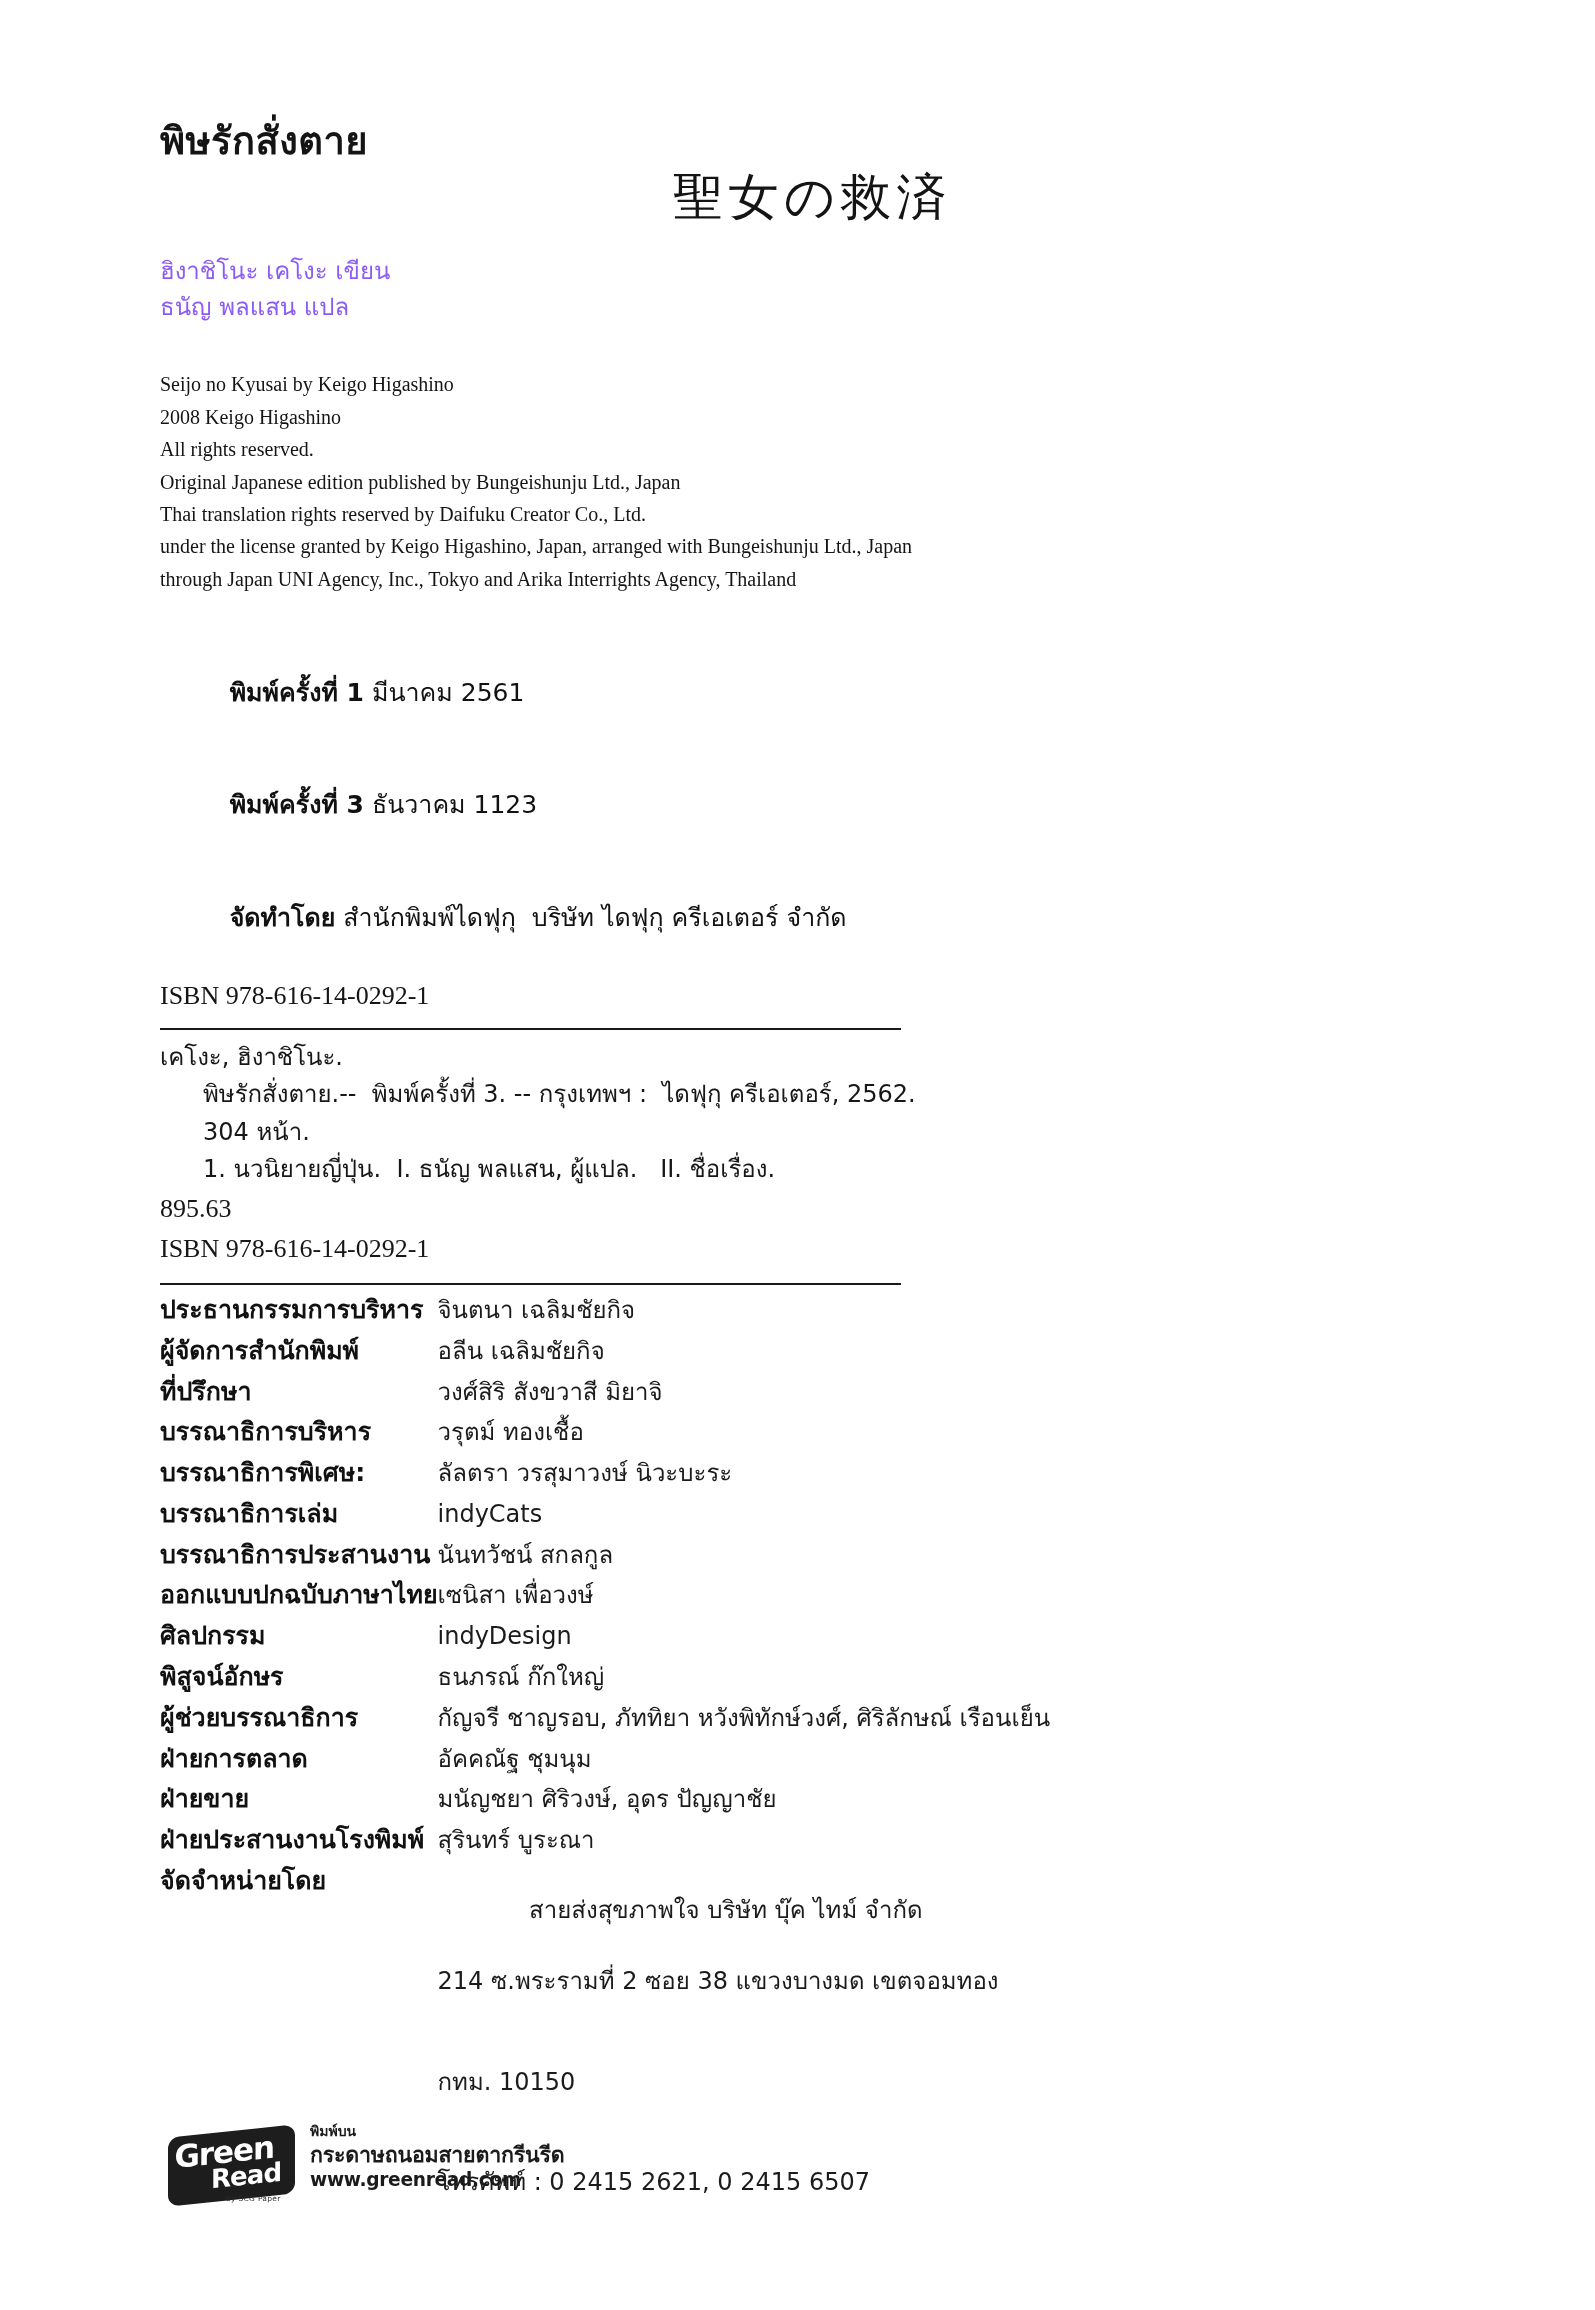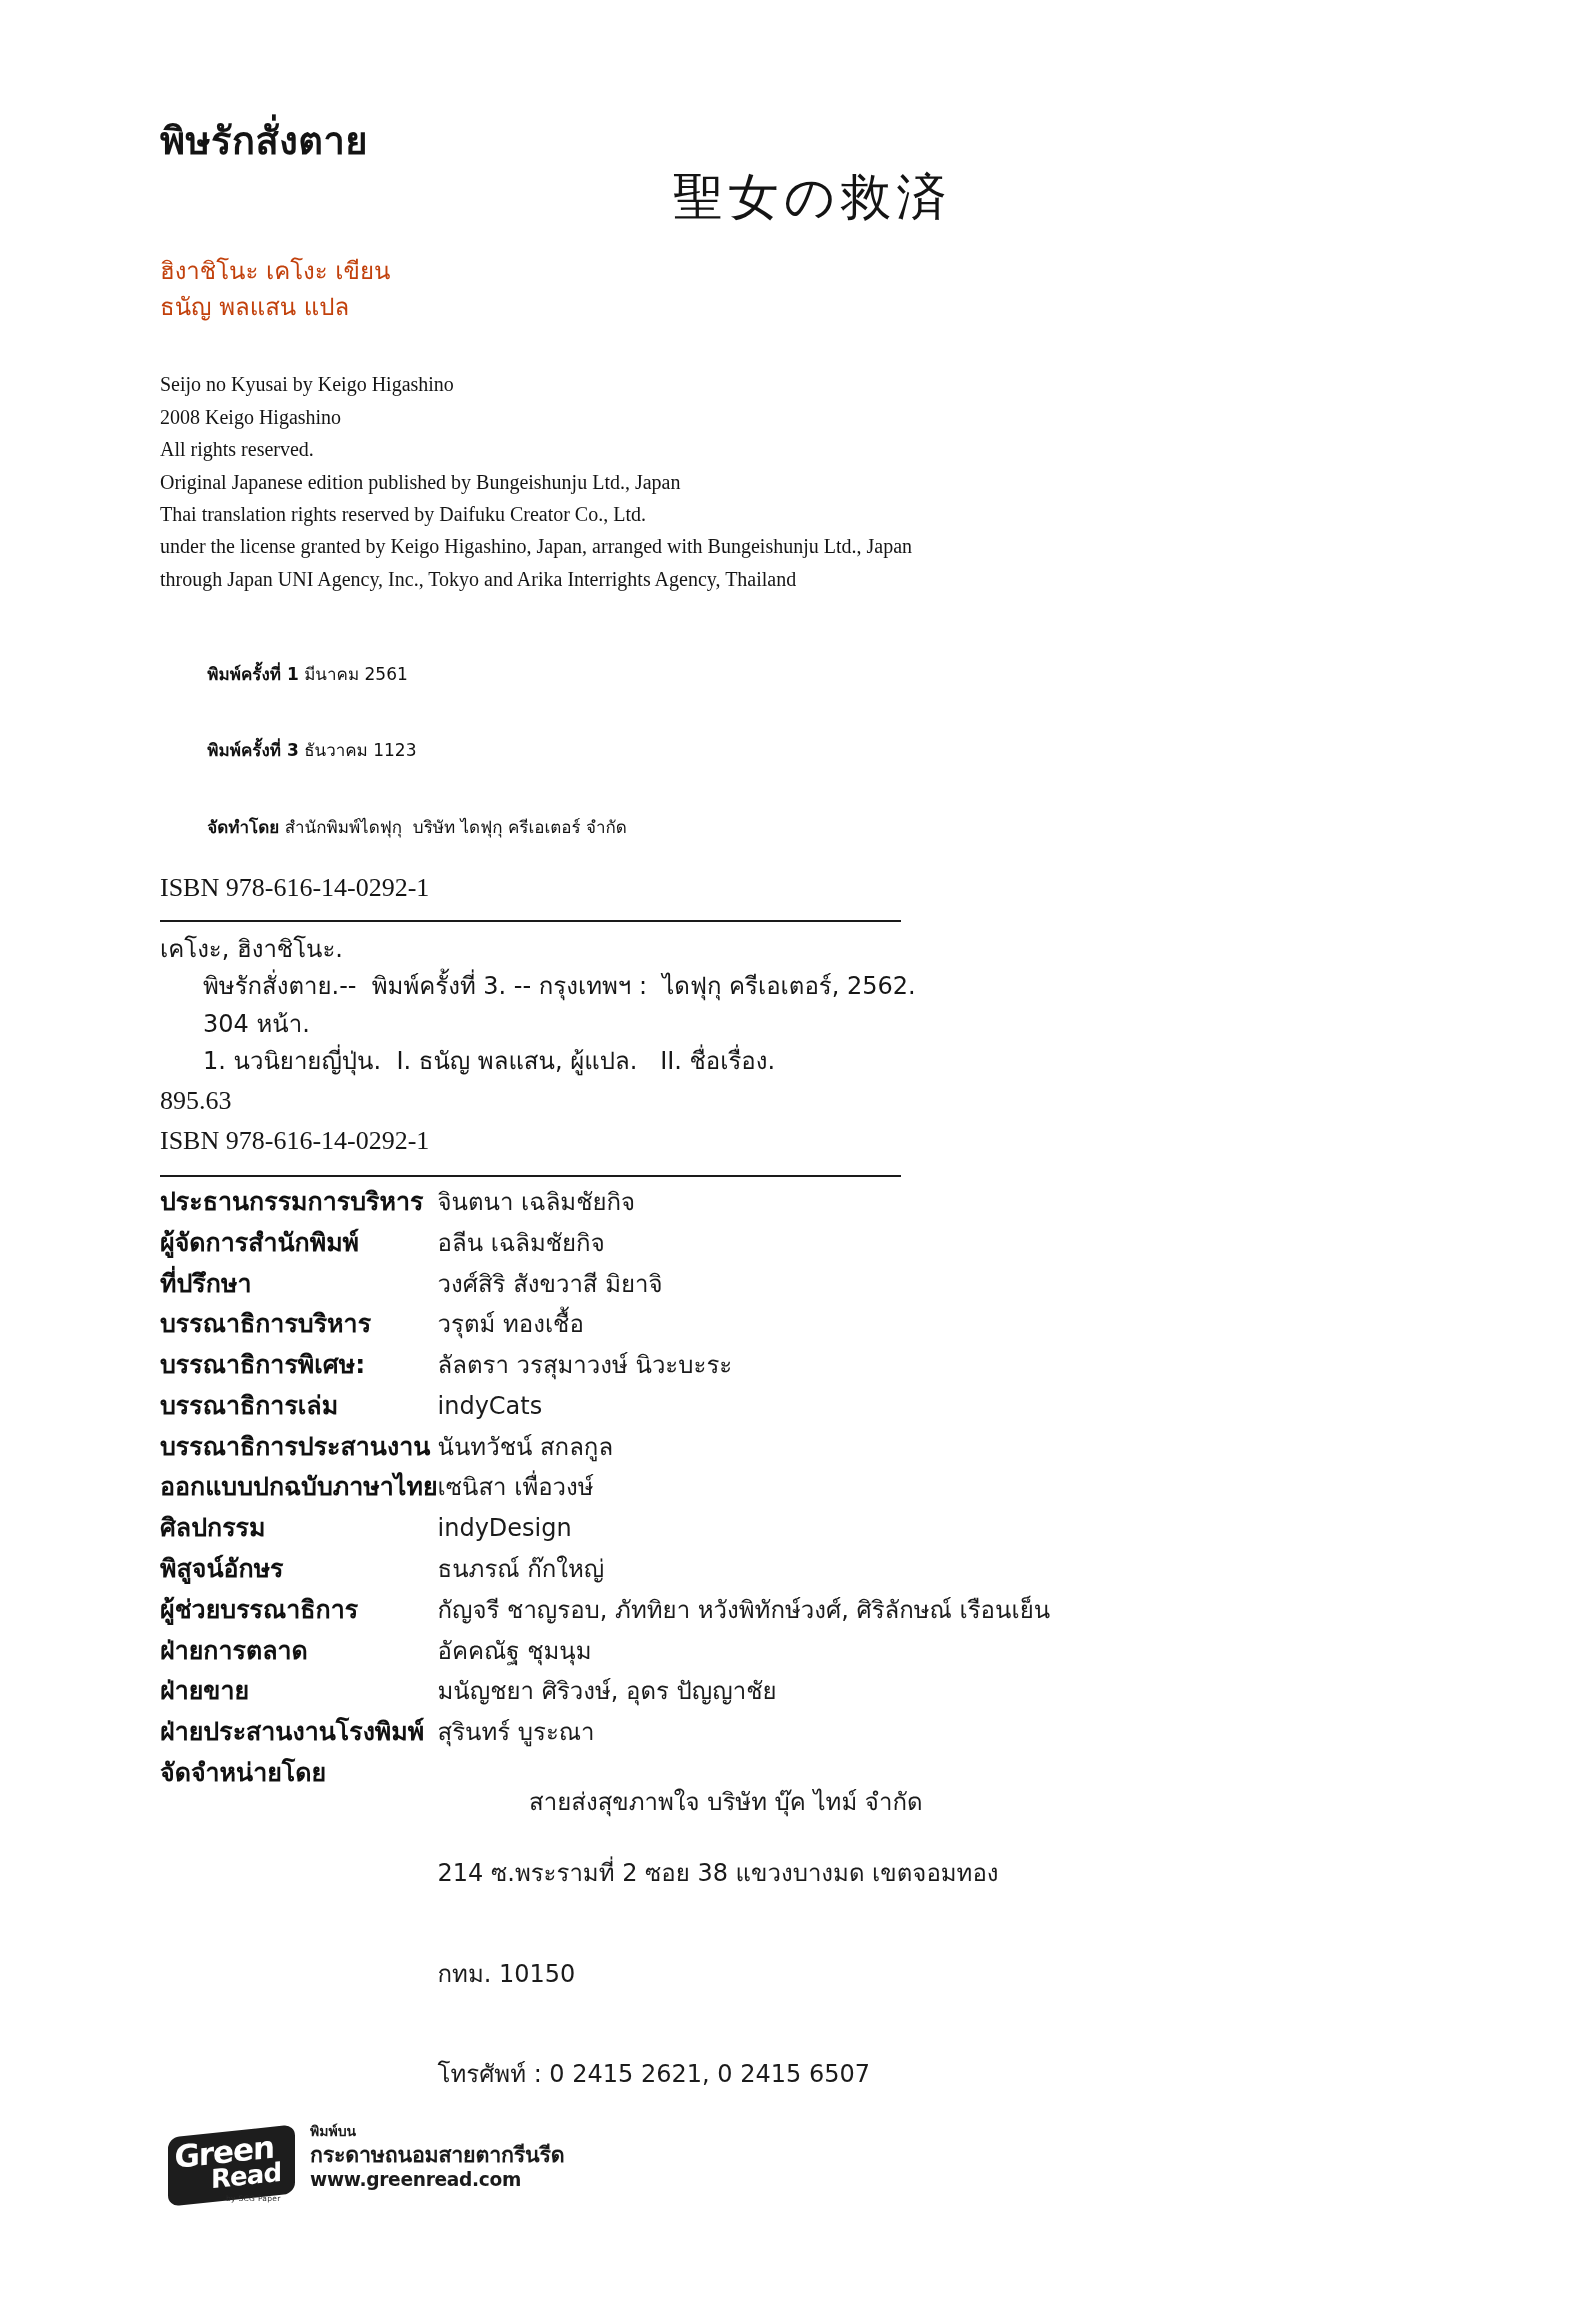--- a/index.html
+++ b/index.html
@@ -47,21 +47,21 @@
     color: #141414;
     margin: 5.6px 0 0 0;
     font-weight: 400;
     text-align: center;
   }
   .byline {
     margin-top: 28px;
     font-family: "DejaVu Sans", "Liberation Sans", sans-serif;
     font-size: 24px;
     line-height: 1.48;
-    color: #c2410c;
+    color: #8b5cf6;
   }
   .byline div { white-space: pre; }
 
   
   .eng-block {
     margin-top: 43px;
     font-family: "Liberation Serif", "DejaVu Serif", serif;
     font-size: 20px;
     line-height: 1.62;
     color: #151515;
@@ -70,21 +70,21 @@
 
   
   .imprint {
     margin-top: 41px;
     font-size: 25px;
     line-height: 1.5;
   }
   .imprint .bold-line {
     font-family: "DejaVu Sans", "Liberation Sans", sans-serif;
     font-weight: bold;
-    font-size: 17px;
+    font-size: 25px;
     white-space: pre;
     color: #111;
   }
   .imprint .bold-line .plain {
     font-weight: normal;
   }
   .imprint .isbn {
     font-family: "Liberation Serif", "DejaVu Serif", serif;
     font-size: 26px;
     white-space: pre;

